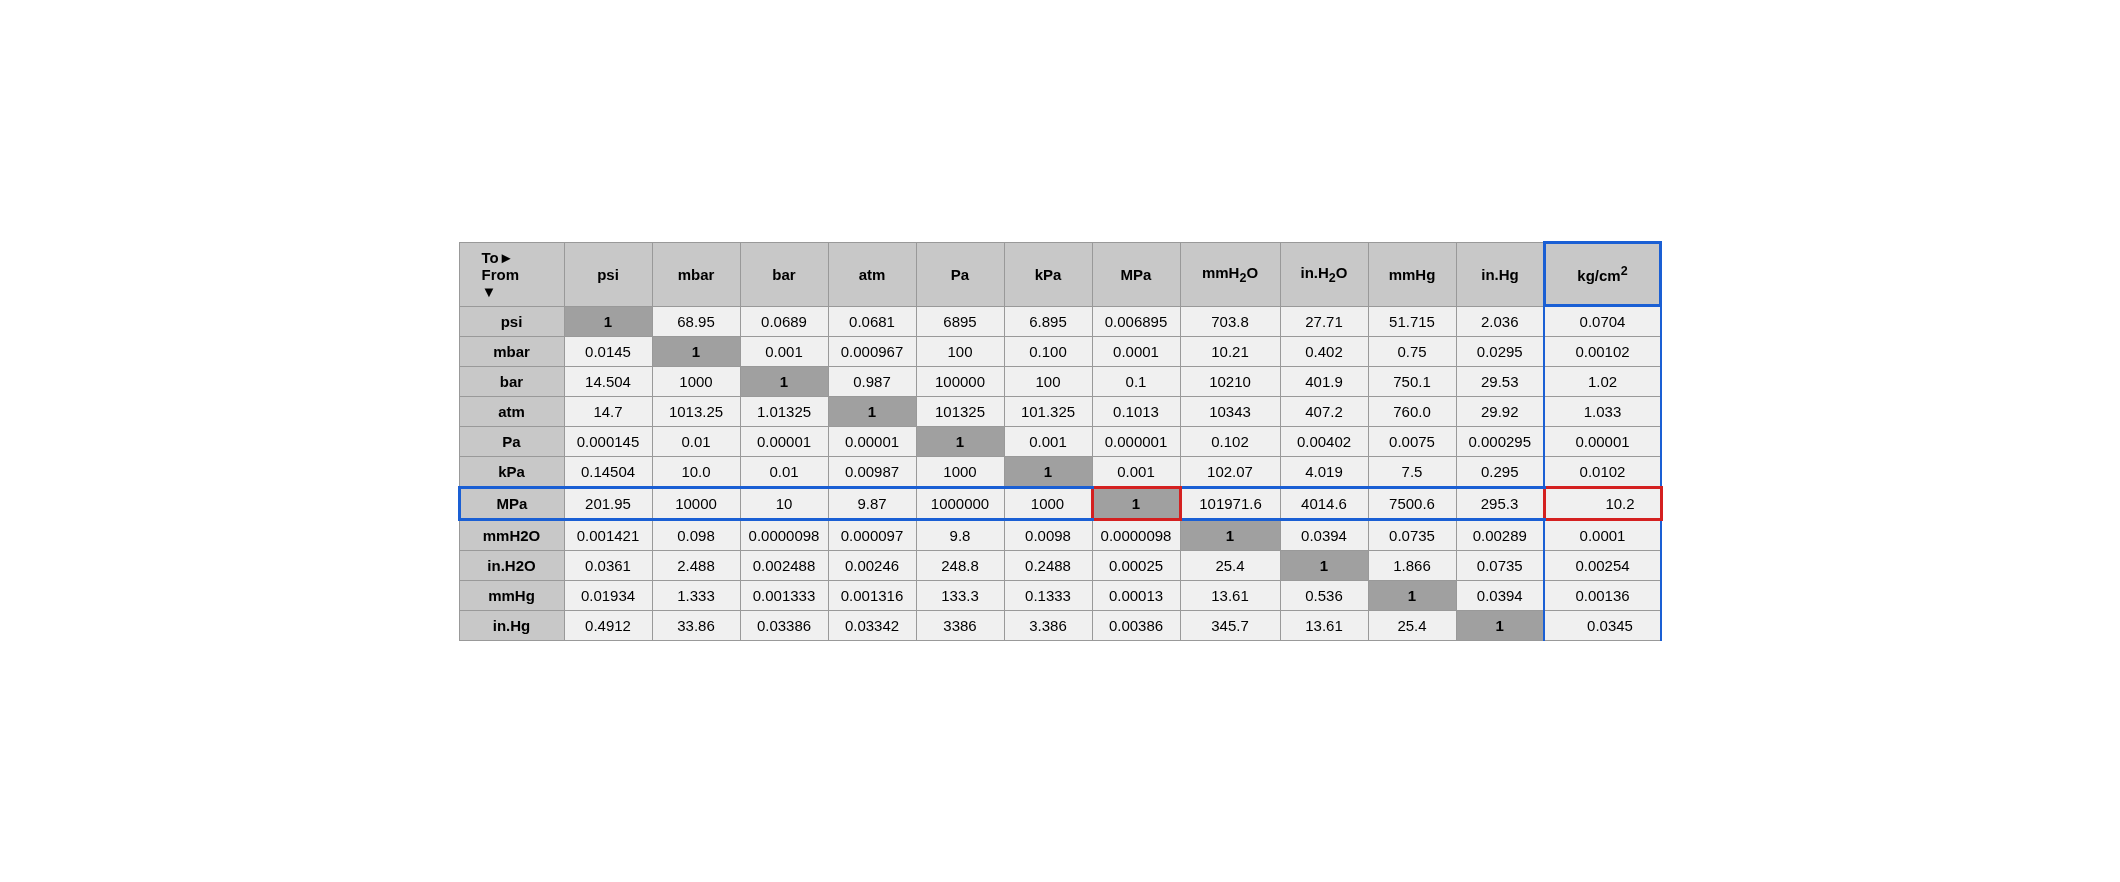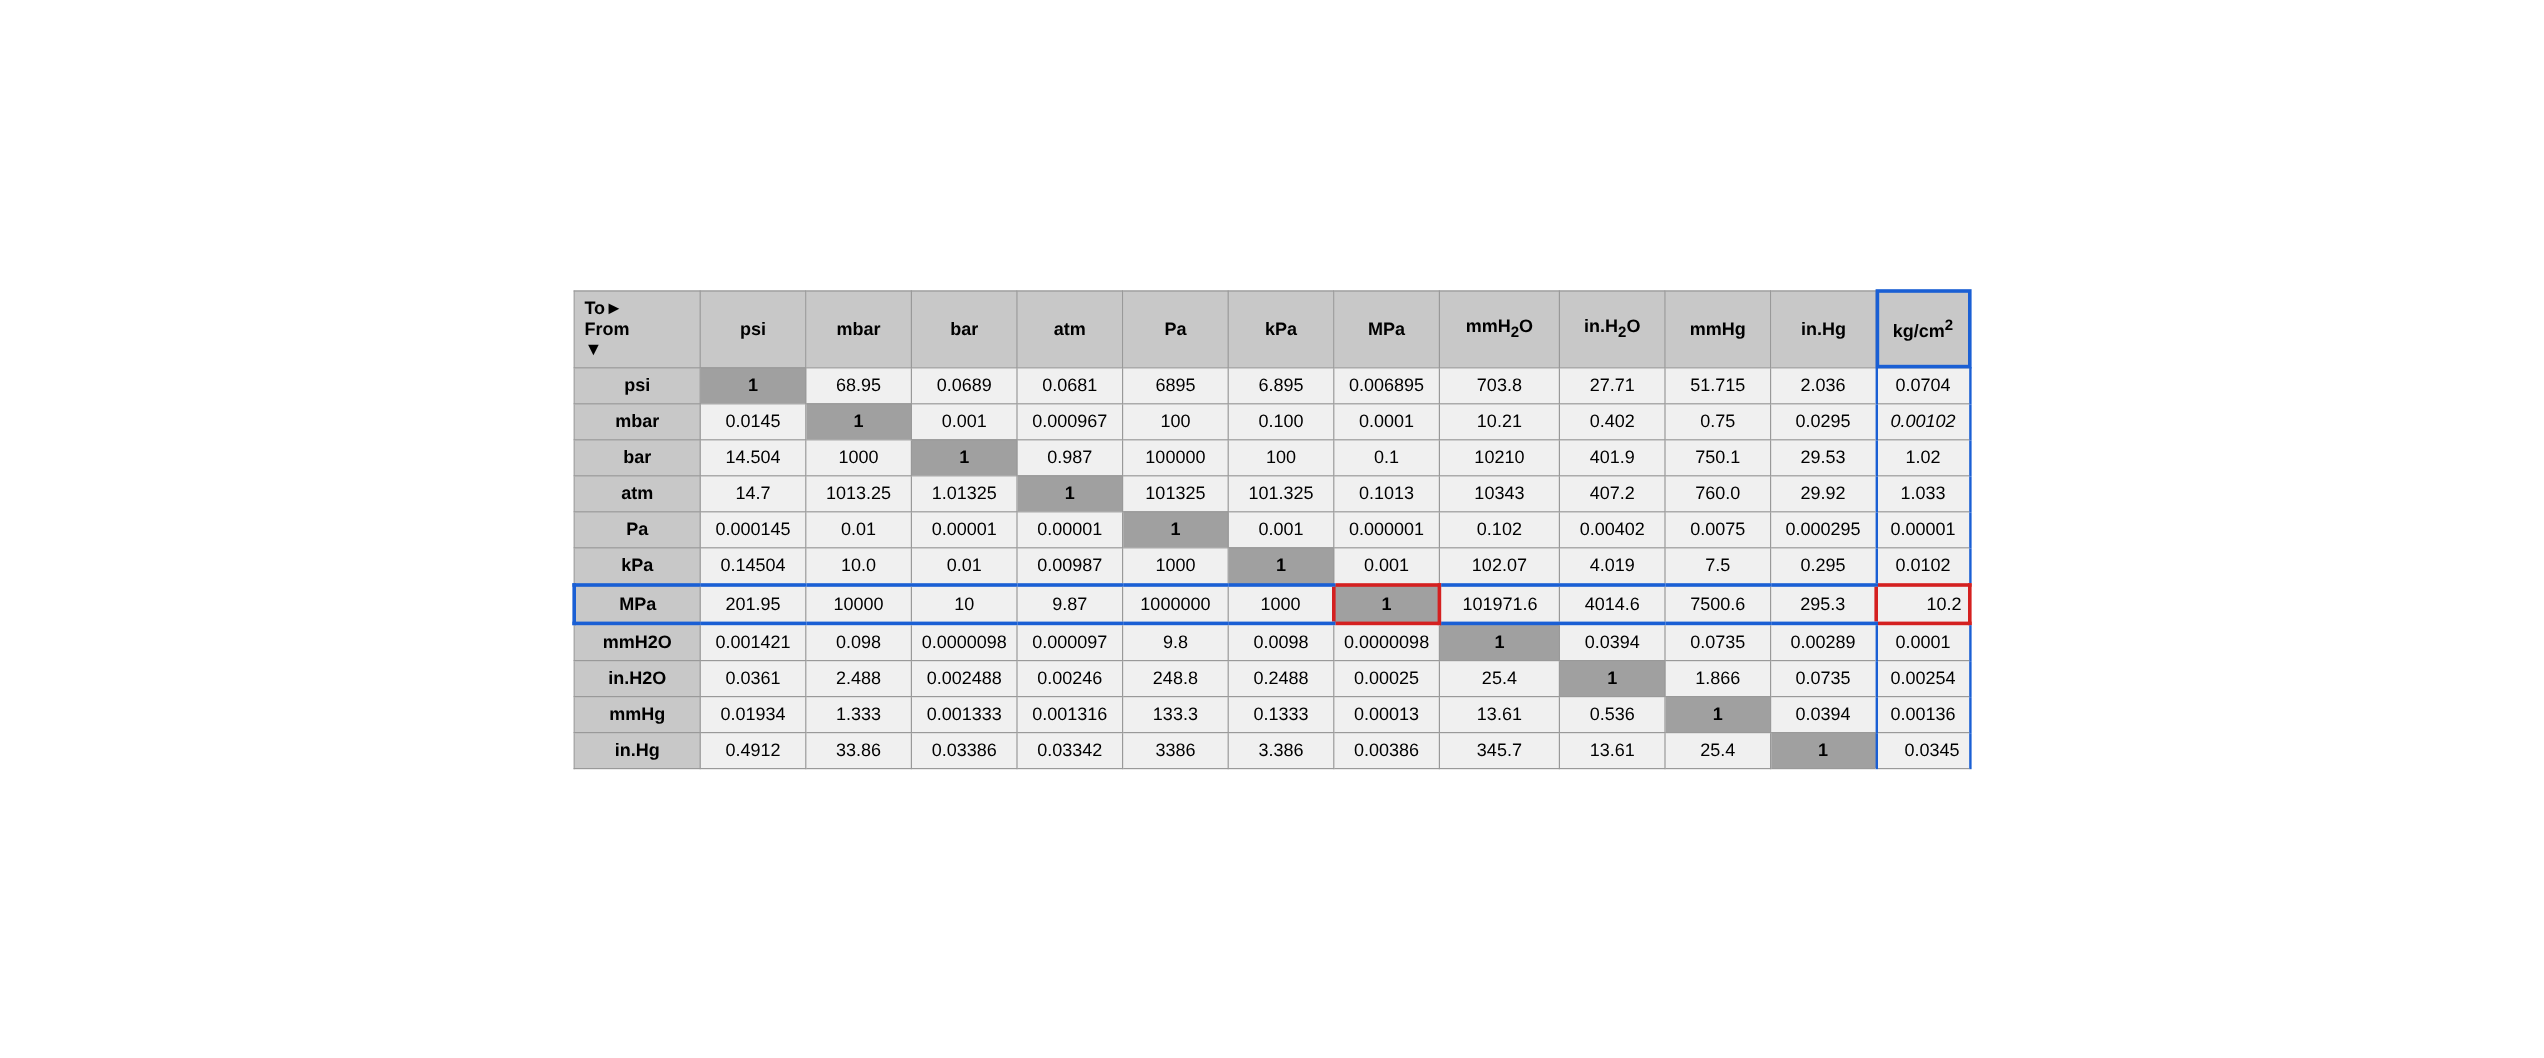--- a/index.html
+++ b/index.html
@@ -31,21 +31,21 @@
       background-color: #c8c8c8;
       font-weight: bold;
     }
     td {
       background-color: #f0f0f0;
     }
     .header-corner {
       background-color: #c8c8c8;
       text-align: left;
       vertical-align: top;
-      padding: 6px 8px;
+      padding: 6px 22px;
       width: 100px;
     }
     .row-header {
       background-color: #c8c8c8;
       font-weight: bold;
       text-align: center;
     }
     .diagonal-cell {
       background-color: #a0a0a0;
       font-weight: bold;
@@ -88,21 +88,21 @@
     .col-mbar  { width: 88px; }
     .col-bar   { width: 88px; }
     .col-atm   { width: 88px; }
     .col-pa    { width: 88px; }
     .col-kpa   { width: 88px; }
     .col-mpa   { width: 88px; }
     .col-mmh2o { width: 100px; }
     .col-inh2o { width: 88px; }
     .col-mmhg  { width: 88px; }
     .col-inhg  { width: 88px; }
-    .col-kgcm2 { width: 78px; }
+    .col-kgcm2 { width: 117px; }
   </style>
 </head>
 <body>
 
 <div class="table-wrapper">
   <table>
     <thead>
       <tr>
         <th class="header-corner col-from">
           <span>To►</span><br>
@@ -145,21 +145,21 @@
           <td class="diagonal-cell" style="font-weight: bold;">1</td>
           <td>0.001</td>
           <td>0.000967</td>
           <td>100</td>
           <td>0.100</td>
           <td>0.0001</td>
           <td>10.21</td>
           <td>0.402</td>
           <td>0.75</td>
           <td>0.0295</td>
-          <td style="border-left: 2px solid rgb(26, 95, 212); border-right: 2px solid rgb(26, 95, 212); font-style: italic;">0.00102</td>
+          <td style="border-left: 2px solid rgb(26, 95, 212); border-right: 2px solid rgb(26, 95, 212);">0.00102</td>
         </tr>
         <tr>
           <th class="row-header">bar</th>
           <td>14.504</td>
           <td>1000</td>
           <td class="diagonal-cell" style="font-weight: bold;">1</td>
           <td>0.987</td>
           <td>100000</td>
           <td>100</td>
           <td>0.1</td>

